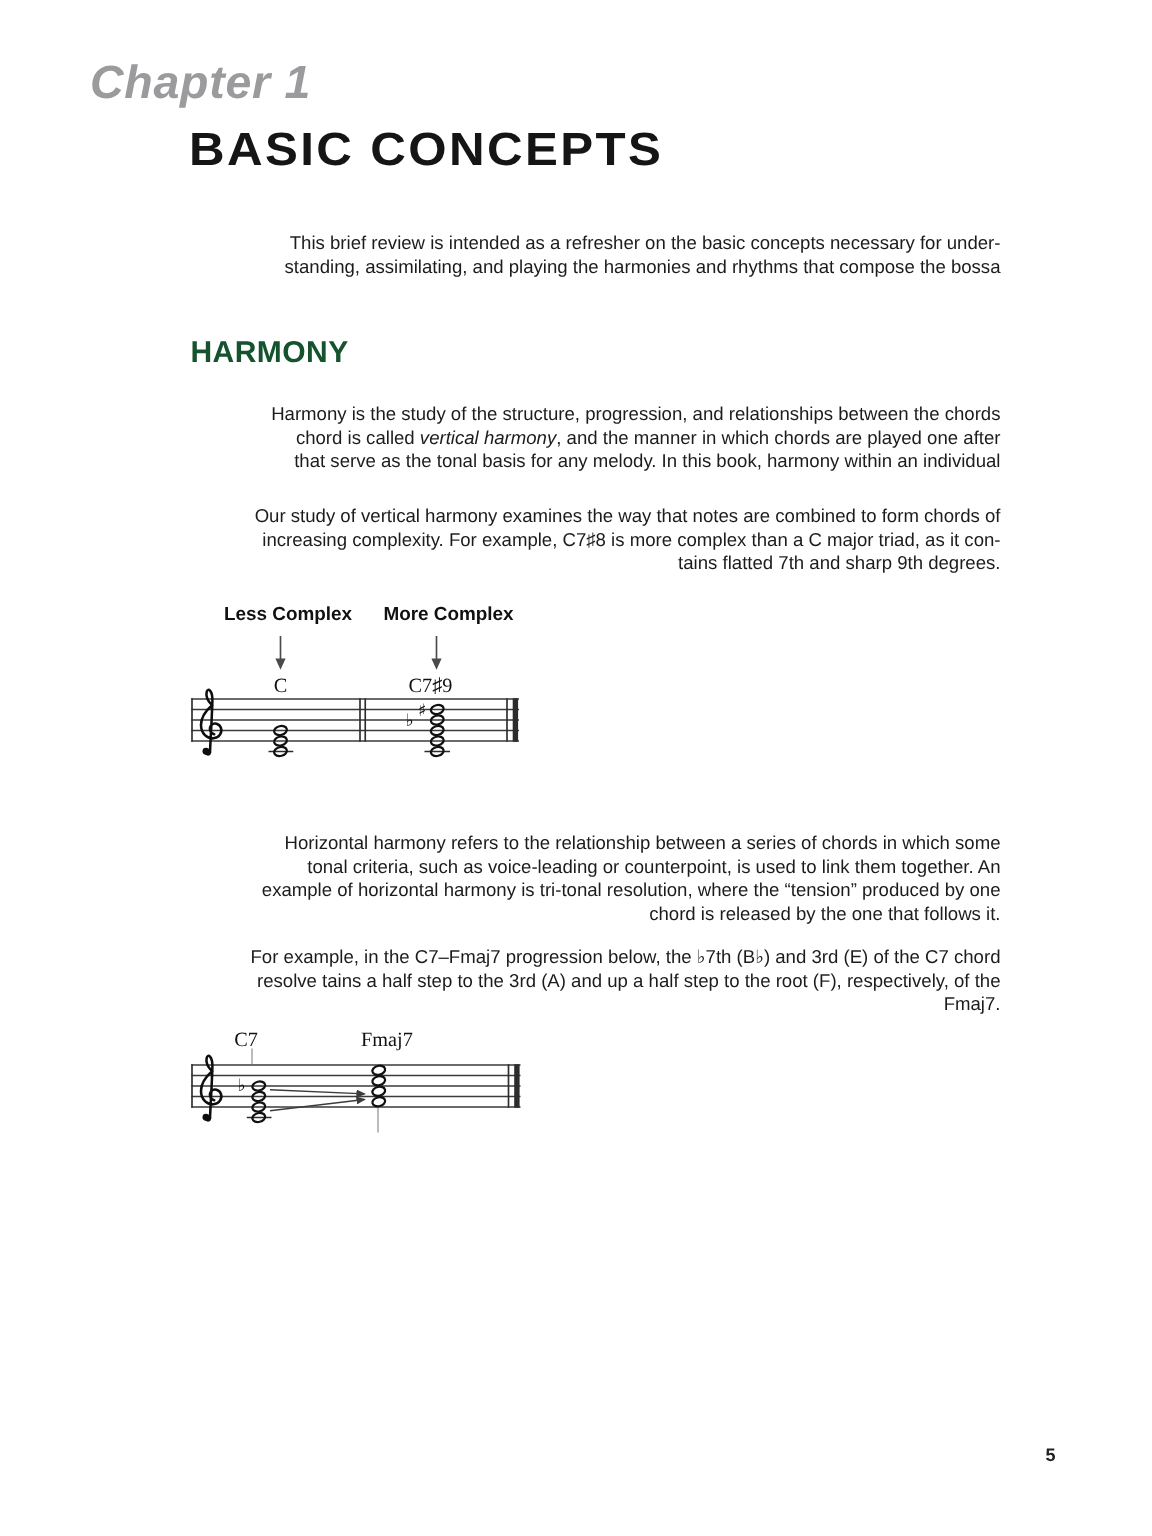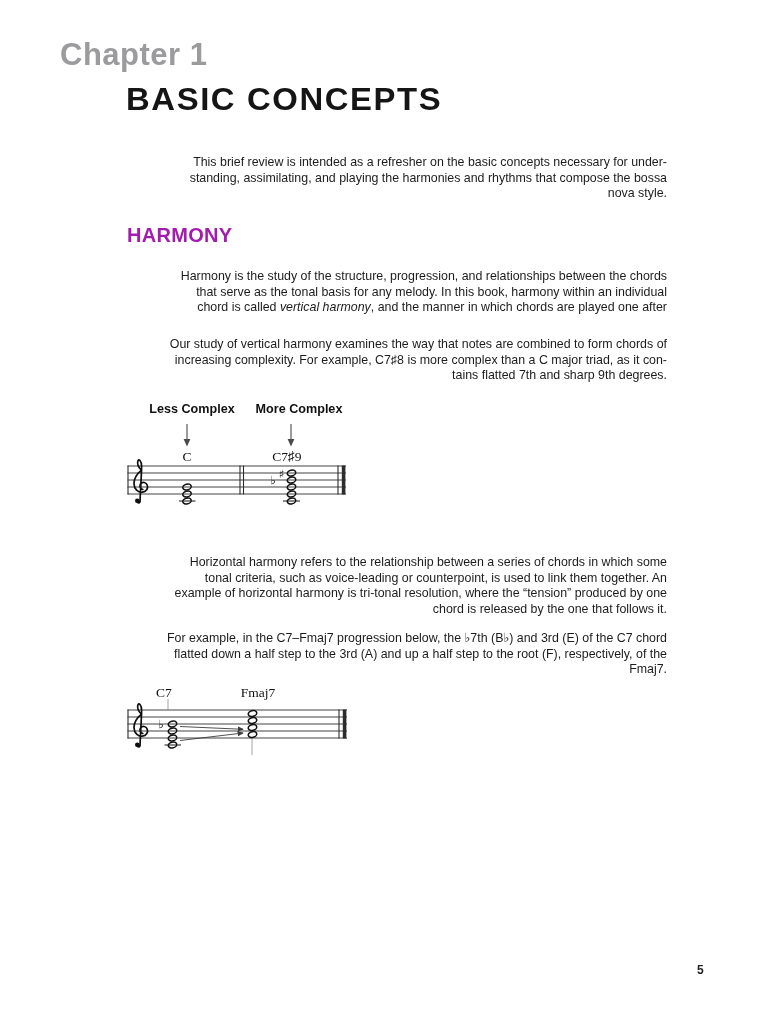--- a/index.html
+++ b/index.html
@@ -1,22 +1,22 @@
 <!DOCTYPE html>
 <html><head>
 <meta charset="utf-8">
 <style>
   html,body{margin:0;padding:0;background:#ffffff;}
   .page{position:relative;width:768px;height:1024px;background:#ffffff;overflow:hidden;
         font-family:"Liberation Sans","DejaVu Sans",sans-serif;color:#1c1c1c;}
   .chapter{position:absolute;left:60px;top:39px;font-size:31px;font-weight:700;color:#9b9b9d;
-           letter-spacing:0.5px;line-height:1;}
+           letter-spacing:0.5px;line-height:1;font-style:italic;}
   .title{position:absolute;left:126px;top:84px;font-size:31px;font-weight:700;color:#151515;
          letter-spacing:1.5px;line-height:1;transform:scaleX(1.06);transform-origin:left center;}
-  .heading{position:absolute;left:127px;font-size:20px;font-weight:700;color:#a21caf;letter-spacing:0.3px;line-height:1;}
+  .heading{position:absolute;left:127px;font-size:20px;font-weight:700;color:#14532d;letter-spacing:0.3px;line-height:1;}
   .para{position:absolute;left:127px;width:540px;font-size:12.4px;line-height:15.6px;text-align:right;}
   .para div{white-space:nowrap;}
   .it{font-style:italic;}
   .fig{position:absolute;left:127px;}
   .pagenum{position:absolute;left:697px;top:963px;font-size:12px;font-weight:700;color:#222;}
   svg text{font-family:"Liberation Serif","DejaVu Serif",serif;fill:#111;}
   svg text.sanslbl{font-family:"Liberation Sans","DejaVu Sans",sans-serif;font-weight:700;font-size:12.6px;}
   svg text.chordlbl{font-size:13.5px;}
   svg text.acc{font-family:"DejaVu Sans",sans-serif;font-size:11.5px;}
   .staffline{stroke:#3a3a3a;stroke-width:0.95;}
@@ -33,29 +33,28 @@
 <body>
 
 <div class="page">
 
   <div class="chapter">Chapter 1</div>
   <div class="title">BASIC CONCEPTS</div>
 
   <div class="para" style="top:155px">
       <div><span>This brief review is intended as a refresher on the basic concepts necessary for under-</span></div>
       <div><span>standing, assimilating, and playing the harmonies and rhythms that compose the bossa</span></div>
-      <div><span>nova style.</span></div>
     </div>
 
   <div class="heading" style="top:225px">HARMONY</div>
 
   <div class="para" style="top:269px">
       <div><span>Harmony is the study of the structure, progression, and relationships between the chords</span></div>
+      <div><span>chord is called </span><span class="it">vertical harmony</span><span>, and the manner in which chords are played one after</span></div>
       <div><span>that serve as the tonal basis for any melody. In this book, harmony within an individual</span></div>
-      <div><span>chord is called </span><span class="it">vertical harmony</span><span>, and the manner in which chords are played one after</span></div>
     </div>
   <div class="para" style="top:337px">
       <div><span>Our study of vertical harmony examines the way that notes are combined to form chords of</span></div>
       <div><span>increasing complexity. For example, C7♯8 is more complex than a C major triad, as it con-</span></div>
       <div><span>tains flatted 7th and sharp 9th degrees.</span></div>
     </div>
 
   <svg class="fig" style="top:400px" width="230" height="116" viewBox="0 0 230 116">
     <text class="sanslbl" x="65" y="13" text-anchor="middle">Less Complex</text>
     <text class="sanslbl" x="172" y="13" text-anchor="middle">More Complex</text>
@@ -111,21 +110,21 @@
   </svg>
 
   <div class="para" style="top:555px">
       <div><span>Horizontal harmony refers to the relationship between a series of chords in which some</span></div>
       <div><span>tonal criteria, such as voice-leading or counterpoint, is used to link them together. An</span></div>
       <div><span>example of horizontal harmony is tri-tonal resolution, where the “tension” produced by one</span></div>
       <div><span>chord is released by the one that follows it.</span></div>
     </div>
   <div class="para" style="top:631px">
       <div><span>For example, in the C7–Fmaj7 progression below, the ♭7th (B♭) and 3rd (E) of the C7 chord</span></div>
-      <div><span>flatted down a half step to the 3rd (A) and up a half step to the root (F), respectively, of the</span></div>
+      <div><span>resolve tains a half step to the 3rd (A) and up a half step to the root (F), respectively, of the</span></div>
       <div><span>Fmaj7.</span></div>
     </div>
 
   <svg class="fig" style="top:683px" width="230" height="82" viewBox="0 0 230 82">
     <defs>
       <marker id="ah" markerWidth="7" markerHeight="6" refX="6" refY="3" orient="auto">
         <path d="M0,0 L7,3 L0,6 z" fill="#3c3c3c"></path>
       </marker>
     </defs>
 

